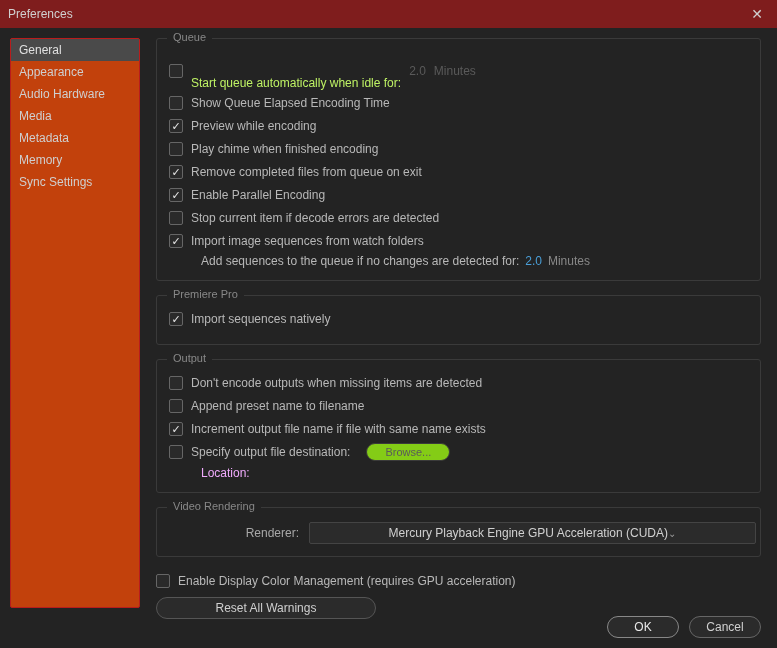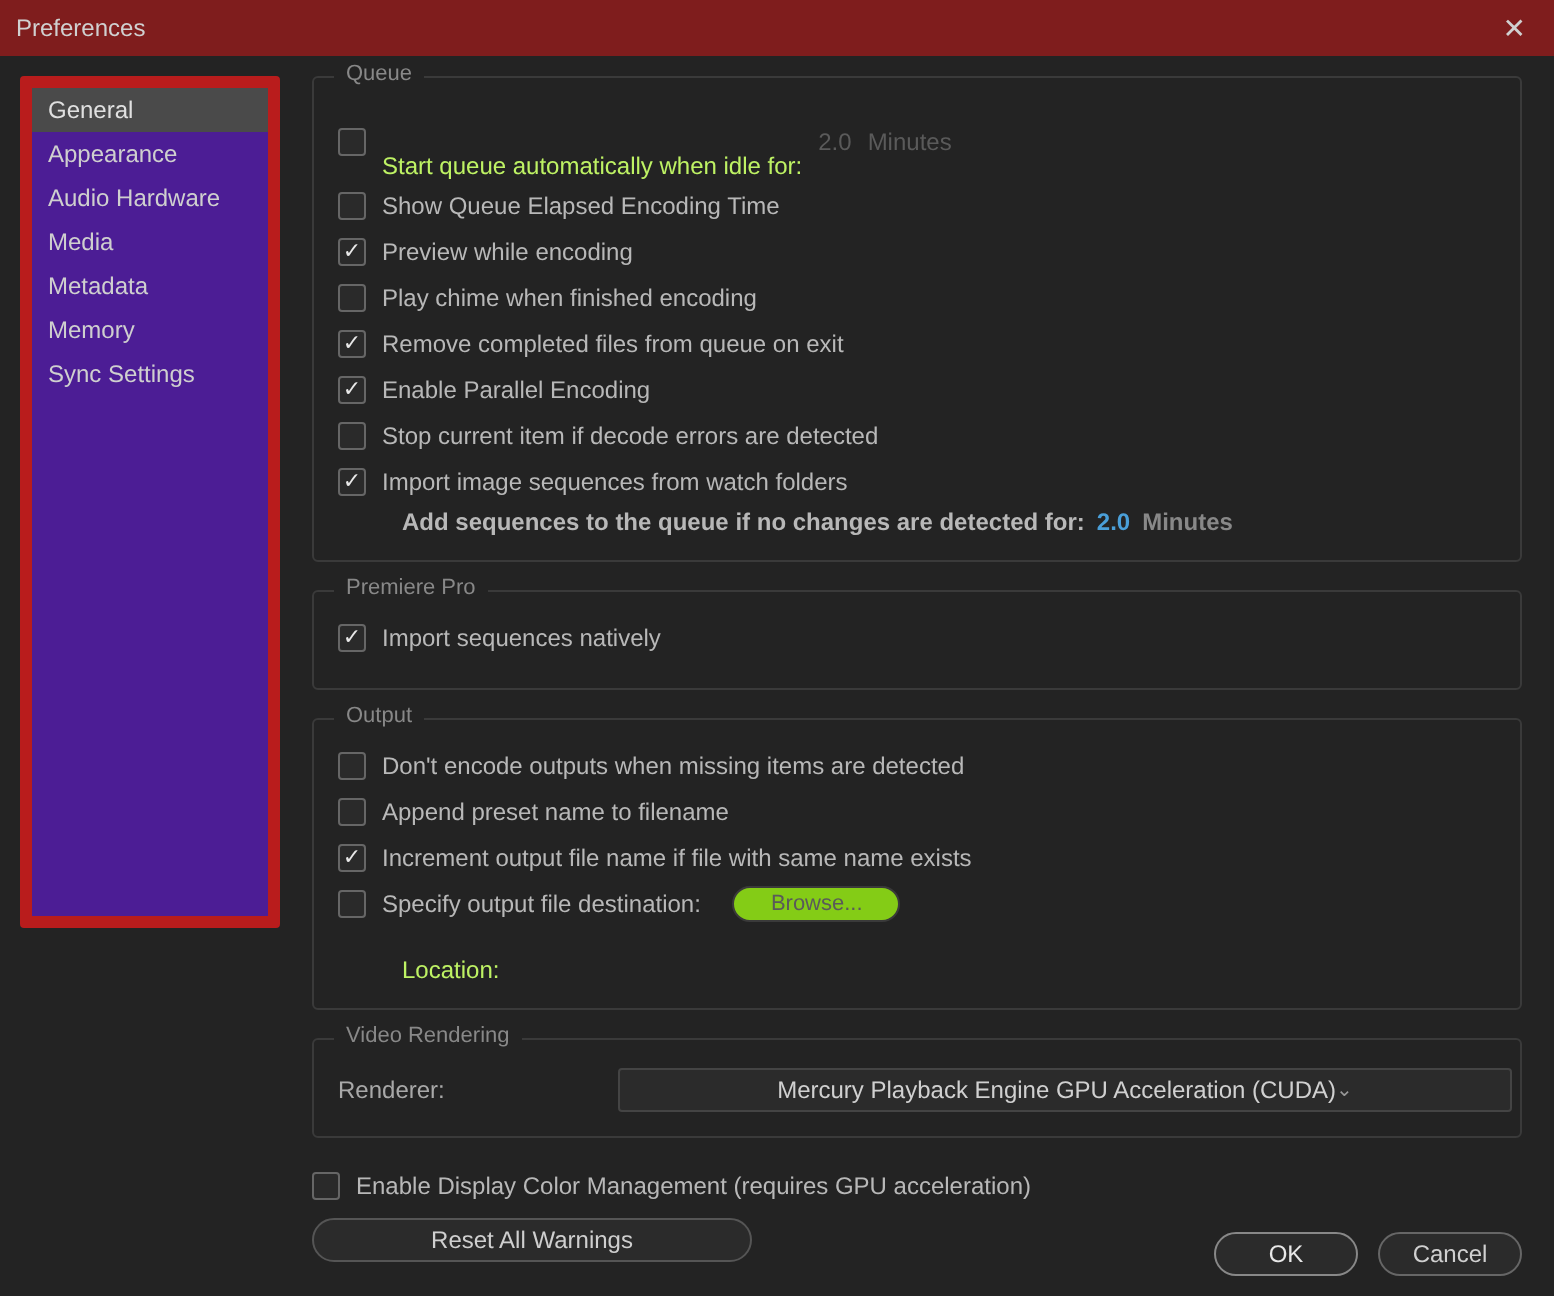--- a/index.html
+++ b/index.html
@@ -22,24 +22,24 @@
 }
 .titlebar .title { color: #d0d0d0; font-size: 12px; }
 .titlebar .close { font-size: 14px; color: #d0d0d0; cursor: pointer; padding: 2px 6px; }
 .container {
   display: flex;
   padding: 10px;
   gap: 16px;
 }
 .sidebar {
   width: 130px;
-  border: 6px solid #b91c1c;
+  border: 1px solid #b91c1c;
   border-radius: 2px;
-  background: #4c1d95;
-  height: 426px;
+  background: #c2410c;
+  height: 570px;
 }
 .sidebar-item {
   padding: 4px 8px;
   color: #cfcfcf;
   cursor: pointer;
   font-size: 12px;
 }
 .sidebar-item.selected {
   background: #4a4a4a;
   color: #e0e0e0;
@@ -69,21 +69,20 @@
   align-items: center;
   gap: 8px;
   margin: 3px 0;
   min-height: 20px;
 }
 .sub-row {
   margin-left: 32px;
   display: flex;
   align-items: center;
   gap: 6px;
-  font-weight: bold;
 }
 .checkbox {
   width: 14px;
   height: 14px;
   border: 1px solid #666;
   background: #2a2a2a;
   border-radius: 2px;
   display: inline-flex;
   align-items: center;
   justify-content: center;
@@ -95,37 +94,37 @@
   font-size: 11px;
   color: #e8e8e8;
   line-height: 1;
 }
 .label { color: #b8b8b8; cursor: pointer; }
 .label.disabled { color: #bef264; cursor: default; margin-top: 24px; }
 .num-val { color: #4a9fd8; }
 .num-val.disabled { color: #5a5a5a; }
 .unit { color: #888; }
 .unit.disabled { color: #5a5a5a; }
-.location-row { margin-left: 32px; color: #bef264; margin-top: 16px; }
+.location-row { margin-left: 32px; color: #f0abfc; margin-top: 4px; }
 .browse-btn {
   background: #84cc16;
   border: 1px solid #3a3a3a;
   color: #5a5a5a;
   padding: 2px 18px;
   border-radius: 10px;
   font-size: 11px;
   margin-left: 8px;
 }
 .renderer-row {
   display: flex;
   align-items: center;
   gap: 10px;
   margin-top: 4px;
 }
-.renderer-label { width: 130px; text-align: left; color: #a8a8a8; }
+.renderer-label { width: 130px; text-align: right; color: #a8a8a8; }
 .select {
   flex: 1;
   background: #2b2b2b;
   border: 1px solid #444;
   color: #d0d0d0;
   padding: 3px 8px;
   border-radius: 2px;
   cursor: pointer;
   display: flex;
   align-items: center;

